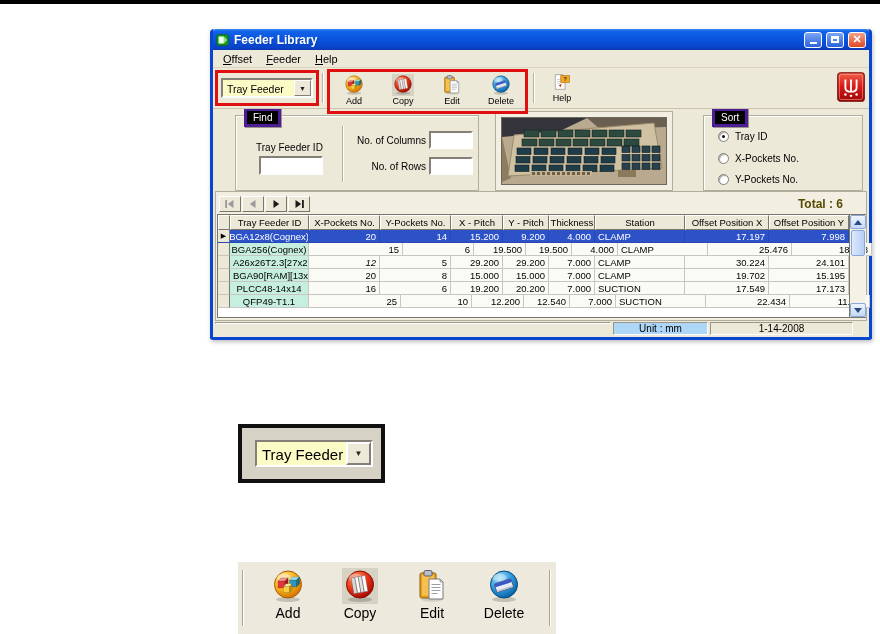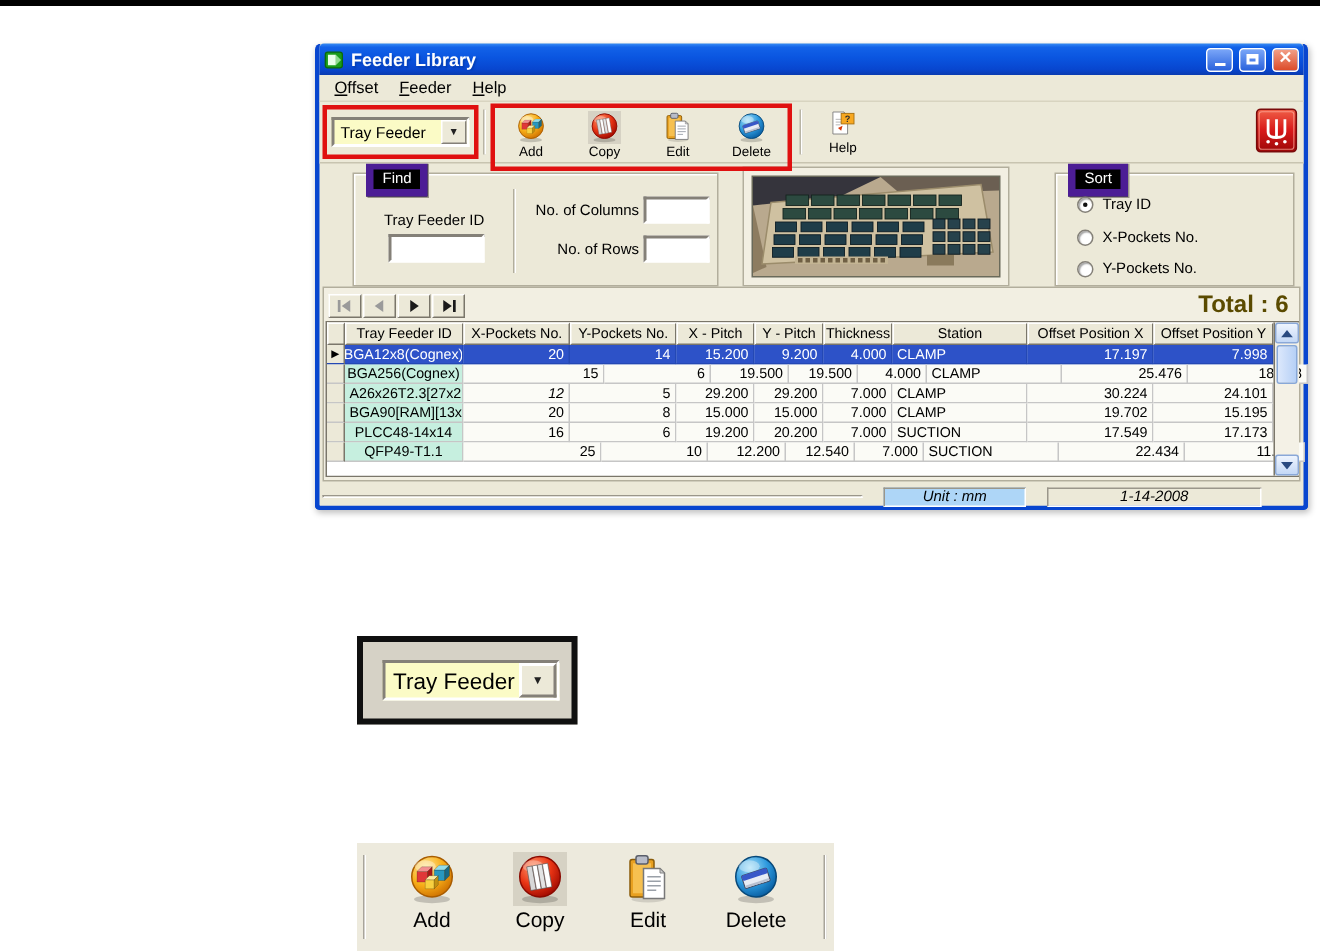--- a/index.html
+++ b/index.html
@@ -55,21 +55,21 @@
   .ico-wrap{display:inline-block;line-height:0;}
   .ico-wrap.shaded{background:#d6d2c4;}
   .help-tbtn{position:absolute;left:326px;top:3px;}
   .logo-btn{position:absolute;right:4px;top:3px;width:28px;height:32px;line-height:0;}
   .logo-btn svg{width:100%;height:100%;}
 
   
   .find-row{height:82px;flex:none;position:relative;}
   .group{position:absolute;border:1px solid #b2ae9c;box-shadow:inset 1px 1px 0 #fff;}
   .group .chip{position:absolute;top:-8px;left:8px;background:#000;color:#fff;font-size:10px;
-               line-height:13px;padding:0 6px;border:5px solid #4c1d95;box-shadow:1px 1px 0 #9a968a;}
+               line-height:13px;padding:0 6px;border:3px solid #4c1d95;box-shadow:1px 1px 0 #9a968a;}
   .find-group{left:22px;top:6px;width:242px;height:74px;}
   .flabel{position:absolute;font-size:10px;white-space:nowrap;}
   .inp{position:absolute;box-sizing:border-box;border:2px solid;border-color:#848078 #fff #fff #848078;
        background:#fff;font-size:10px;padding:0 3px;font-family:"Liberation Sans",sans-serif;}
   .vdiv{position:absolute;width:1px;background:#b2ae9c;border-right:1px solid #fff;}
 
   .photo-frame{position:absolute;left:282px;top:2px;width:178px;height:80px;box-sizing:border-box;
                background:#f2efe2;border:1px solid #b2ae9c;display:flex;align-items:center;justify-content:center;}
   .photo-inner{line-height:0;border:1px solid #6a6a5a;}
 
@@ -78,21 +78,21 @@
   .radio{width:11px;height:11px;border-radius:50%;background:#fff;box-sizing:border-box;
          border:1px solid #848078;box-shadow:inset 1px 1px 1px rgba(0,0,0,0.35);position:relative;flex:none;}
   .radio.checked::after{content:"";position:absolute;left:3px;top:3px;width:3px;height:3px;background:#111;border-radius:50%;}
 
   
   .table-panel{flex:none;margin:0 2px;border:1px solid #b2ae9c;background:#f2efe2;padding:1px 1px 2px;}
   .nav-row{height:19px;display:flex;align-items:center;padding:1px 2px;}
   .vcr-btn{width:22px;height:16px;box-sizing:border-box;background:#ece9d8;margin-right:1px;
            border:1px solid;border-color:#fff #7a766a #7a766a #fff;display:flex;align-items:center;justify-content:center;line-height:0;}
   .vcr-btn svg{width:12px;height:10px;}
-  .total-label{margin-left:auto;margin-right:4px;font-size:16px;font-weight:bold;color:#5a4a00;}
+  .total-label{margin-left:auto;margin-right:20px;font-size:12px;font-weight:bold;color:#5a4a00;}
   .grid{border:1px solid #7a766a;background:#fff;display:flex;width:647px;margin:0 auto;}
   .grid-cols{width:631px;flex:none;}
   .grid-header{display:flex;height:15px;}
   .hcell{box-sizing:border-box;flex:none;background:#ece9d8;border:1px solid;border-color:#fff #7a766a #7a766a #fff;
          font-size:9.5px;display:flex;align-items:center;justify-content:center;overflow:hidden;white-space:nowrap;}
   .grow{display:flex;height:13px;font-size:9.5px;}
   .cell{box-sizing:border-box;flex:none;display:flex;align-items:center;padding:0 3px;
         border-right:1px solid #c6c6c6;border-bottom:1px solid #c6c6c6;white-space:nowrap;overflow:hidden;background:#fbfbf6;}
   .cell.marker{padding:0;background:#ece9d8;border-right:1px solid #7a766a;justify-content:center;font-size:7px;}
   .cell.idc{background:#c6efdf;justify-content:center;}
@@ -103,21 +103,21 @@
   .grid-filler{height:9px;background:#fff;}
   .scrollbar{width:16px;flex:none;border-left:1px solid #7a766a;background:#f4f1e6;display:flex;flex-direction:column;}
   .sb-btn{height:14px;flex:none;box-sizing:border-box;border:1px solid #8aa8d8;border-radius:2px;
           background:linear-gradient(180deg,#eef4fe,#c4d8f6);display:flex;align-items:center;justify-content:center;line-height:0;}
   .sb-btn svg{width:8px;height:5px;}
   .sb-thumb{height:24px;flex:none;margin:1px;border:1px solid #88a8d8;border-radius:2px;
             background:linear-gradient(90deg,#dce8fc,#b6d0f6);}
   .sb-track{flex:1;}
 
   
-  .statusbar{margin-top:auto;flex:none;height:18px;display:flex;gap:14px;padding:1px 2px 2px;align-items:center;font-style:italic;}
+  .statusbar{margin-top:auto;flex:none;height:18px;display:flex;gap:2px;padding:1px 2px 2px;align-items:flex-start;}
   .sseg{box-sizing:border-box;border:1px solid;border-color:#9a968a #fff #fff #9a968a;
         font-size:10px;display:flex;align-items:center;justify-content:center;}
   .sseg.spacer{flex:1;}
   .sseg.unit{width:95px;background:#aed6f7;}
   .sseg.date{width:143px;}
   .grip{width:12px;flex:none;background:
         linear-gradient(135deg,transparent 50%,#9a968a 50%,#9a968a 58%,#fff 58%,#fff 66%,transparent 66%,transparent 74%,#9a968a 74%,#9a968a 82%,#fff 82%,#fff 90%,transparent 90%);}
 
   
   .callout-dropdown{position:absolute;left:238px;top:424px;width:147px;height:59px;box-sizing:border-box;

